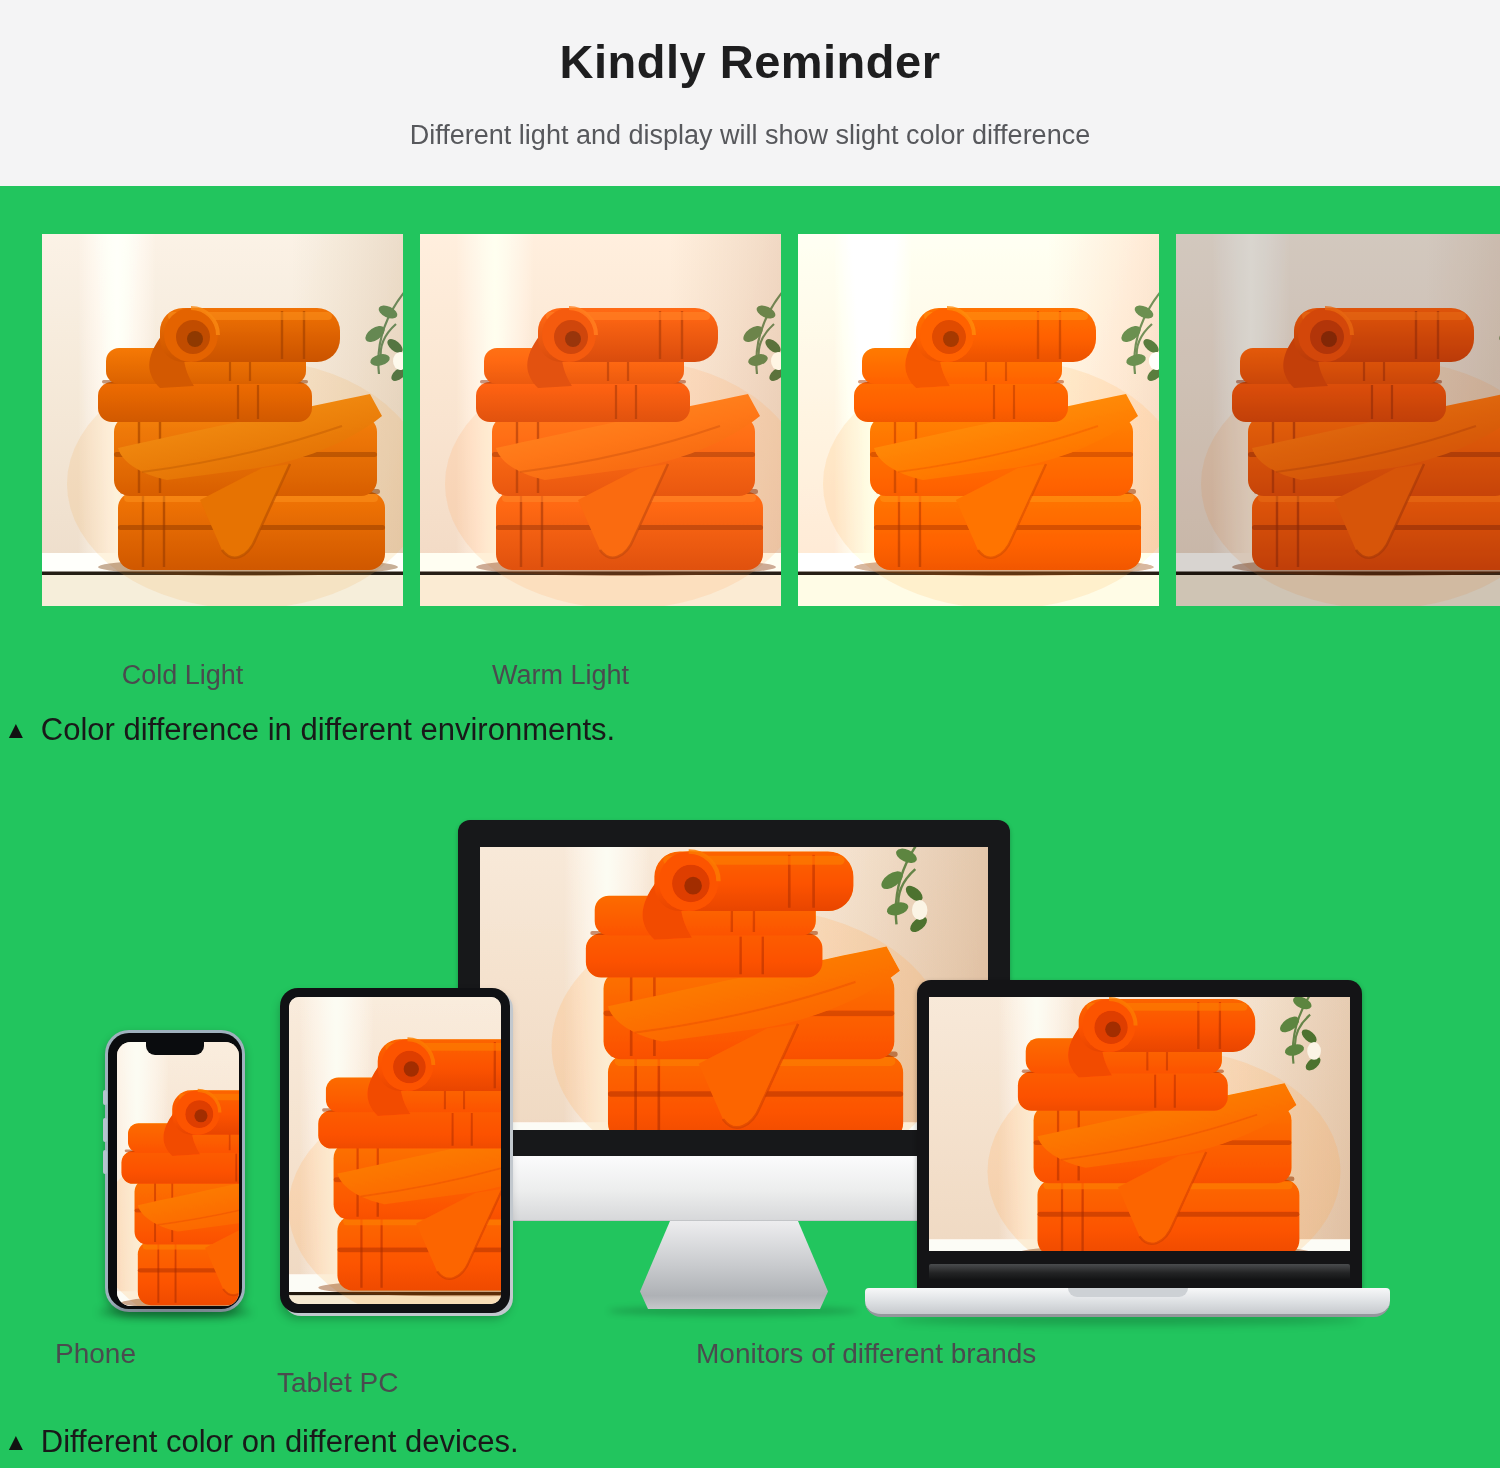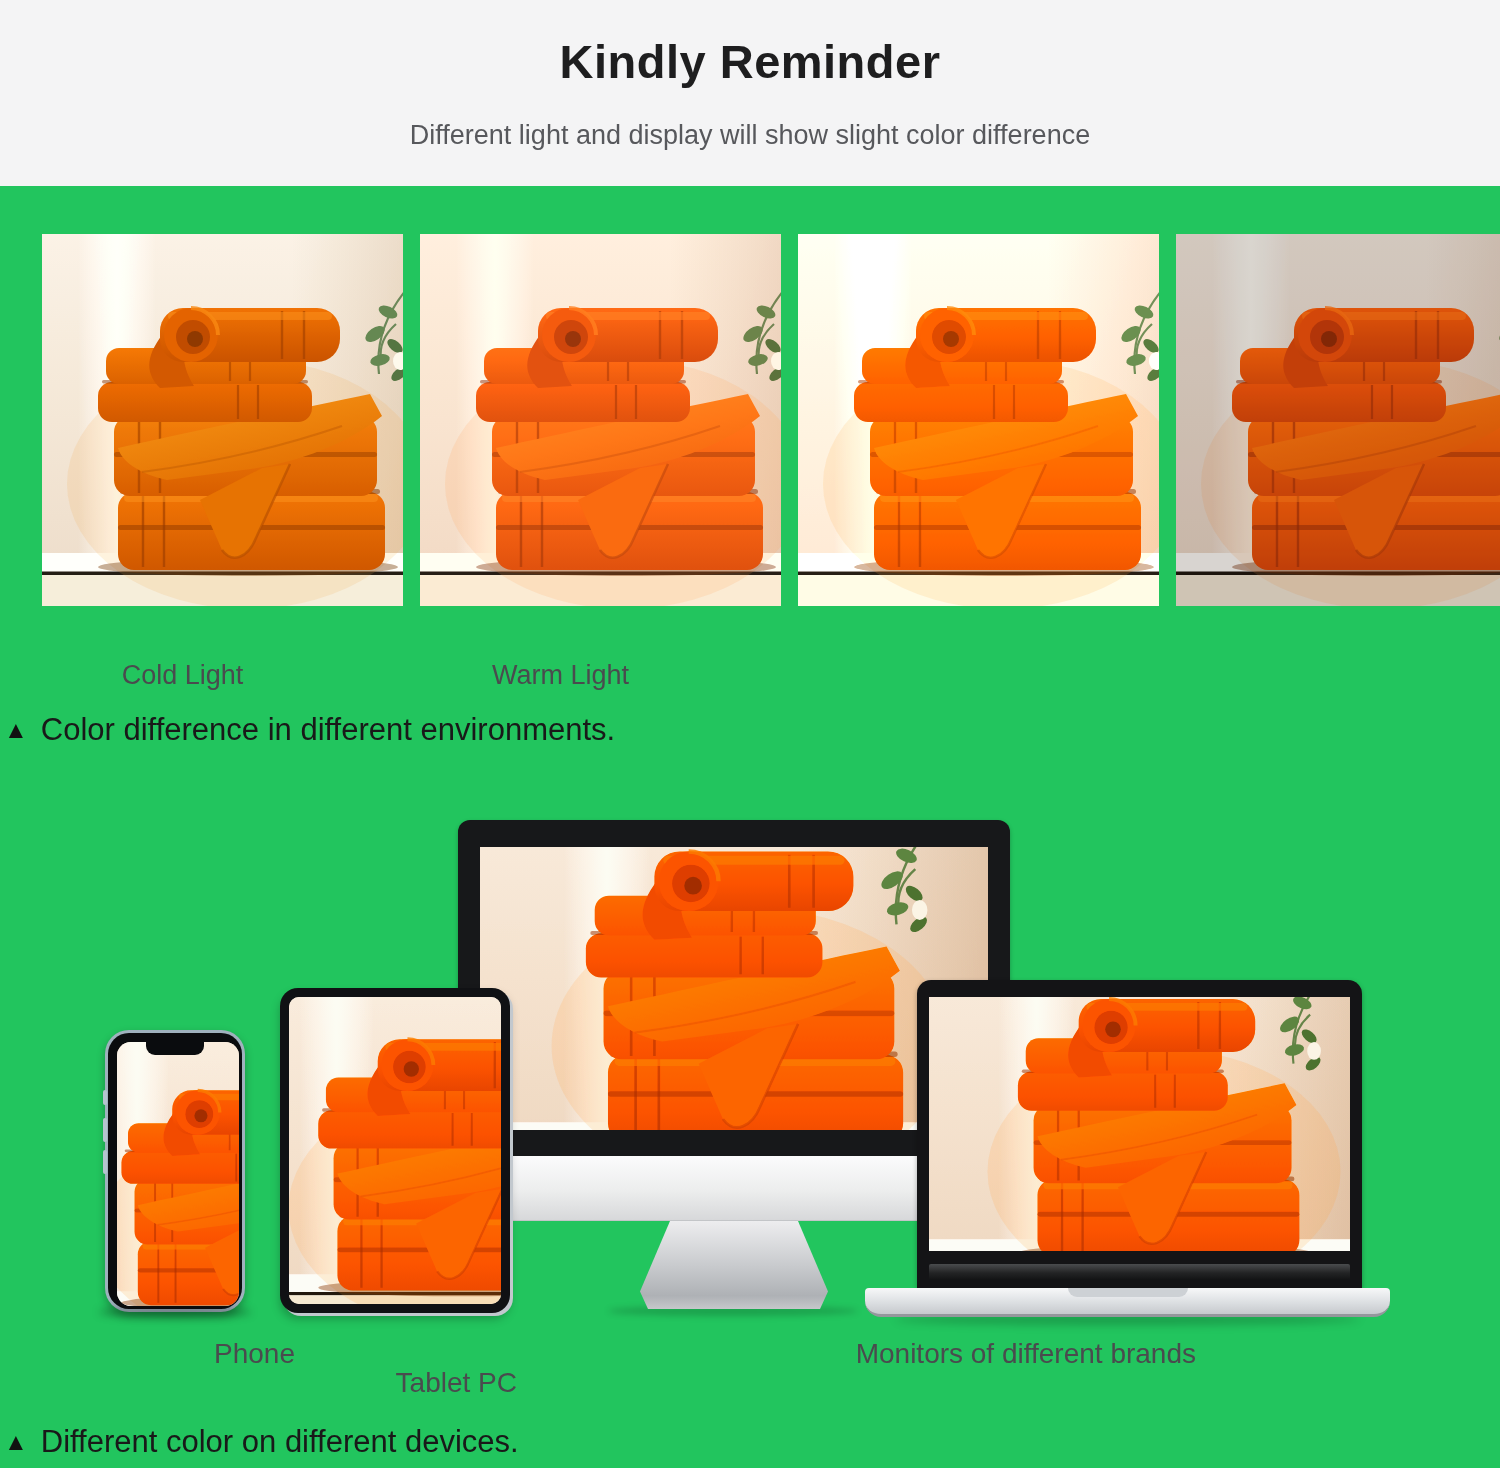--- a/index.html
+++ b/index.html
@@ -76,21 +76,21 @@
     background:linear-gradient(180deg,#4a4c4e 0%,#232425 55%,#121314 100%);}
   .laptop-base{position:absolute;left:0;top:308px;width:525px;height:26px;
     background:linear-gradient(180deg,#f7f8f9 0%,#dcdfe2 55%,#c6c9cd 100%);
     border-radius:4px 4px 16px 16px;border-bottom:3px solid #94979c;}
   .laptop-scoop{position:absolute;left:50%;top:0;transform:translateX(-50%);width:120px;height:9px;
     background:#cdd1d5;border-radius:0 0 12px 12px;}
   .laptop-shadow{position:absolute;left:30px;top:334px;width:465px;height:11px;border-radius:50%;
     background:rgba(0,0,0,.20);filter:blur(4px);}
 
   
-  .dev-label{position:absolute;top:558px;text-align:right;font-size:28px;color:#4a4b4e;}
+  .dev-label{position:absolute;top:558px;text-align:left;font-size:28px;color:#4a4b4e;}
   .dl-phone{left:55px;width:240px;}
   .dl-tablet{left:277px;width:240px;margin-top:29px;}
   .dl-monitors{left:696px;width:500px;}
 </style>
 </head>
 <body>
 
 <svg width="0" height="0" style="position:absolute" aria-hidden="true">
   <defs>
     <linearGradient id="wallG" x1="0" y1="0" x2="0" y2="1">

